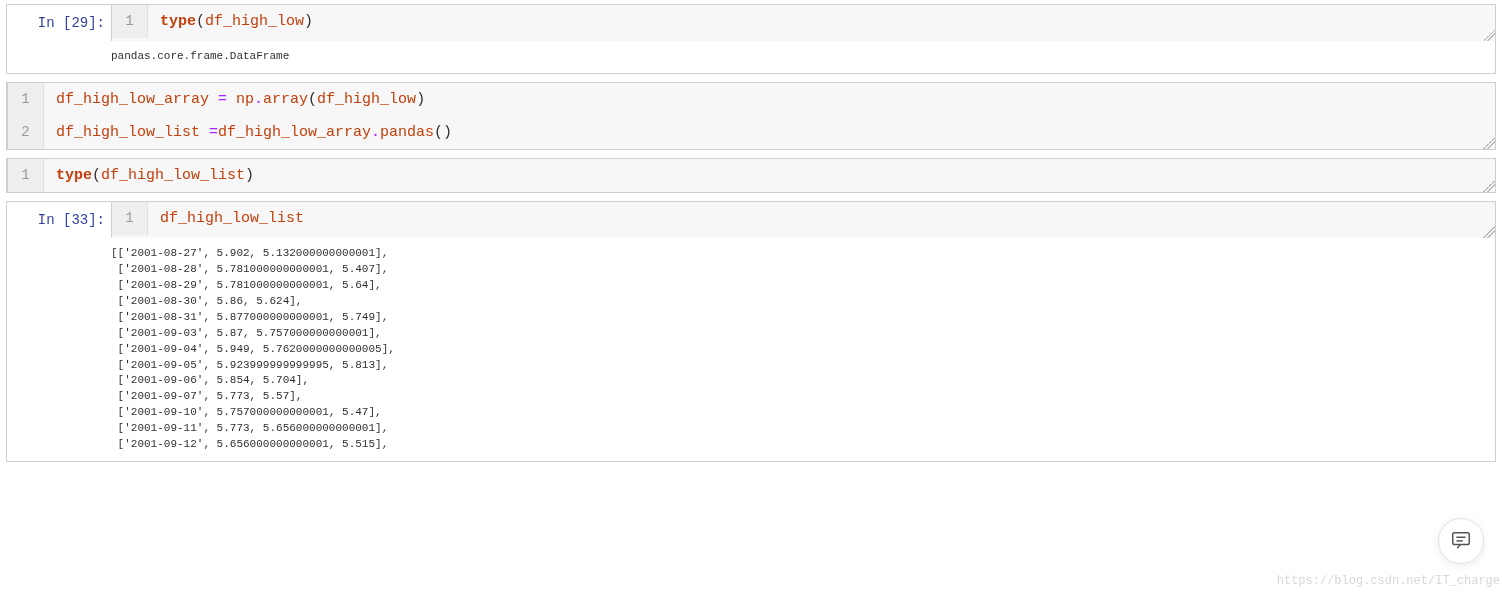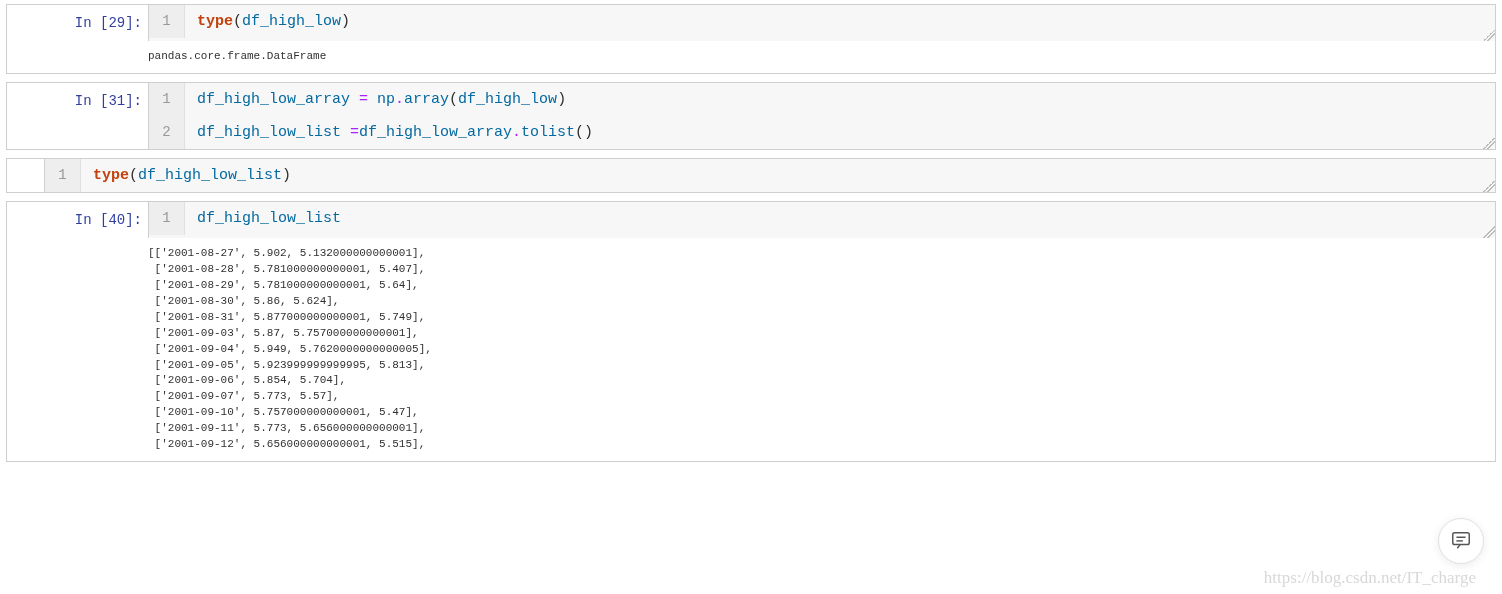--- a/index.html
+++ b/index.html
@@ -50,21 +50,21 @@
     .code-text {
       flex: 1;
       padding: 8px 12px;
       font-family: "SFMono-Regular", Consolas, "Liberation Mono", Menlo, monospace;
       font-size: 15px;
       white-space: pre;
       color: #303030;
     }
     .nm { color: #c2410c; font-weight: bold; }
     .op { color: #aa22ff; font-weight: normal; }
-    .id { color: #0369a1; }
+    .id { color: #c2410c; }
     .par { color: #303030; }
     .resize-handle {
       position: absolute;
       right: 0;
       bottom: 0;
       width: 12px;
       height: 12px;
       cursor: nwse-resize;
       background: linear-gradient(135deg, transparent 0%, transparent 50%, #bbb 50%, #bbb 58%, transparent 58%, transparent 66%, #bbb 66%, #bbb 74%, transparent 74%);
     }
@@ -78,38 +78,37 @@
       font-family: "SFMono-Regular", Consolas, "Liberation Mono", Menlo, monospace;
       font-size: 11px;
       color: #303030;
       white-space: pre;
       line-height: 1.45;
     }
     .cell-group {
       border: 1px solid #cfcfcf;
       margin-bottom: 8px;
       background: #fff;
-      padding-left: 37px;
     }
     .cell-group .input-row {
       display: flex;
     }
     .cell-group .prompt-col { border-right: none; }
     .cell-group .code-area { border-left: 1px solid #cfcfcf; }
     .cell-group .output-prompt {
       width: 104px;
       min-width: 104px;
     }
     .watermark {
       position: fixed;
-      right: 26px;
+      right: 2px;
       bottom: 6px;
       color: #d8d8d8;
-      font-size: 17px;
-      font-family: Liberation Serif, serif;
+      font-size: 12px;
+      font-family: Liberation Mono, monospace;
       pointer-events: none;
     }
     .chat-bubble {
       position: fixed;
       right: 18px;
       bottom: 30px;
       width: 46px;
       height: 46px;
       border-radius: 50%;
       background: #fff;
@@ -137,48 +136,47 @@
           <div class="resize-handle"></div>
         </div>
       </div>
       <div class="output-row">
         <div class="output-prompt"></div>
         <div class="output-area">pandas.core.frame.DataFrame</div>
       </div>
     </div>
     <div class="cell-group">
       <div class="input-row">
-        <div class="prompt-col">In [31]:</div>
         <div class="code-area">
           <div class="code-line">
             <div class="gutter">1</div>
             <div class="code-text"><span class="id">df_high_low_array </span><span class="op">=</span><span class="id"> np</span><span class="op">.</span><span class="id">array</span><span class="par">(</span><span class="id">df_high_low</span><span class="par">)</span></div>
           </div>
           <div class="code-line">
             <div class="gutter">2</div>
-            <div class="code-text"><span class="id">df_high_low_list </span><span class="op">=</span><span class="id">df_high_low_array</span><span class="op">.</span><span class="id">tolist</span><span class="par">()</span></div>
+            <div class="code-text"><span class="id">df_high_low_list </span><span class="op">=</span><span class="id">df_high_low_array</span><span class="op">.</span><span class="id">pandas</span><span class="par">()</span></div>
           </div>
           <div class="resize-handle"></div>
         </div>
       </div>
     </div>
     <div class="cell-group">
       <div class="input-row">
         <div class="code-area">
           <div class="code-line">
             <div class="gutter">1</div>
             <div class="code-text"><span class="nm">type</span><span class="par">(</span><span class="id">df_high_low_list</span><span class="par">)</span></div>
           </div>
           <div class="resize-handle"></div>
         </div>
       </div>
     </div>
     <div class="cell-group">
       <div class="input-row">
-        <div class="prompt-col">In [40]:</div>
+        <div class="prompt-col">In [33]:</div>
         <div class="code-area">
           <div class="code-line">
             <div class="gutter">1</div>
             <div class="code-text"><span class="id">df_high_low_list</span></div>
           </div>
           <div class="resize-handle"></div>
         </div>
       </div>
       <div class="output-row">
         <div class="output-prompt"></div>

